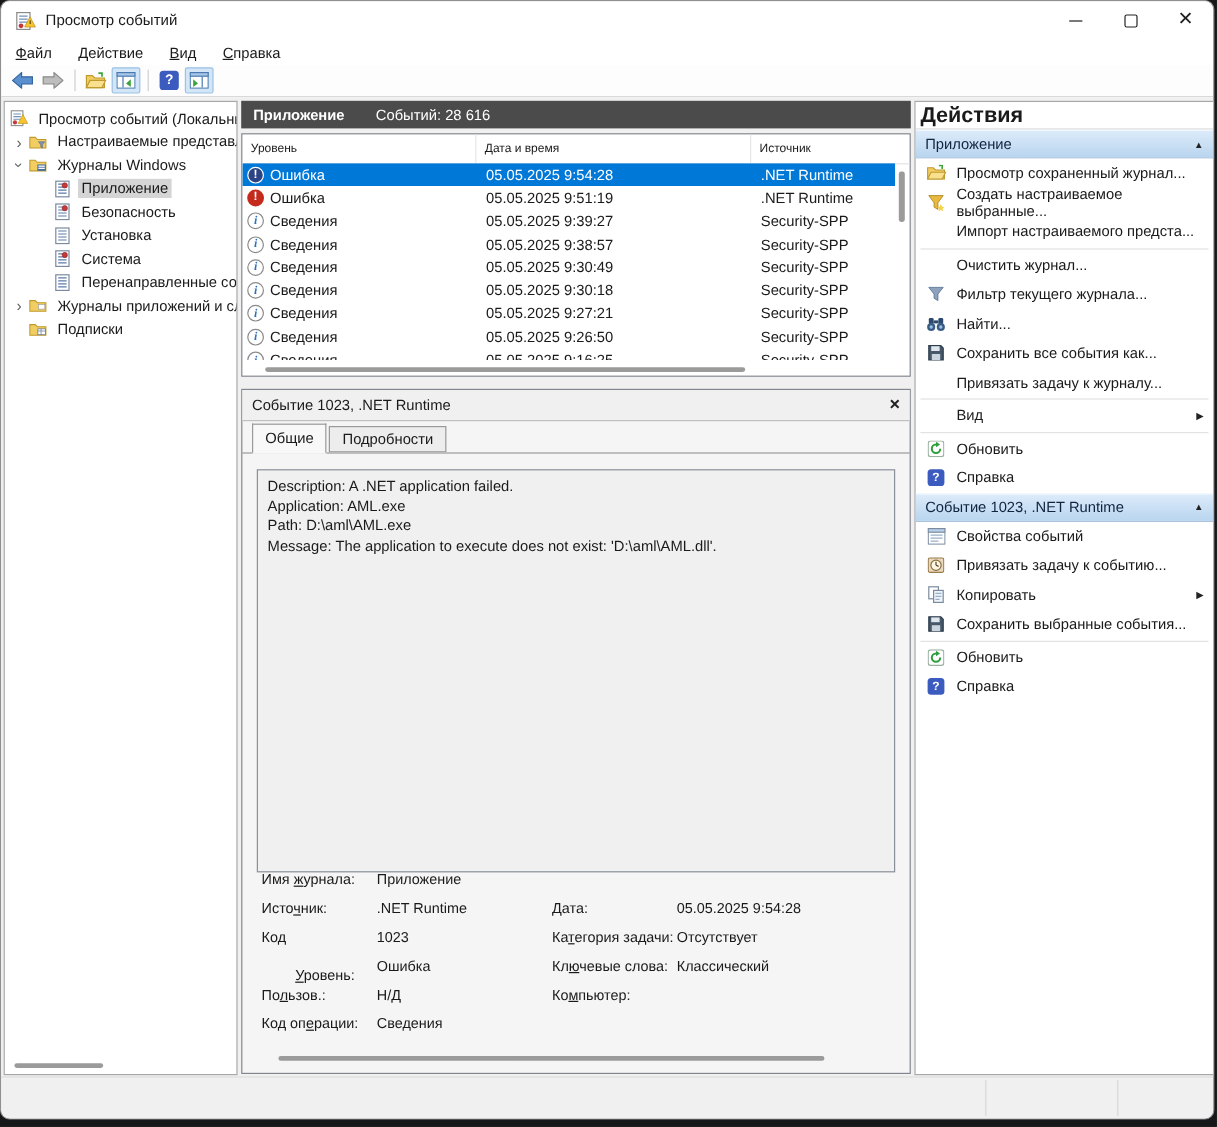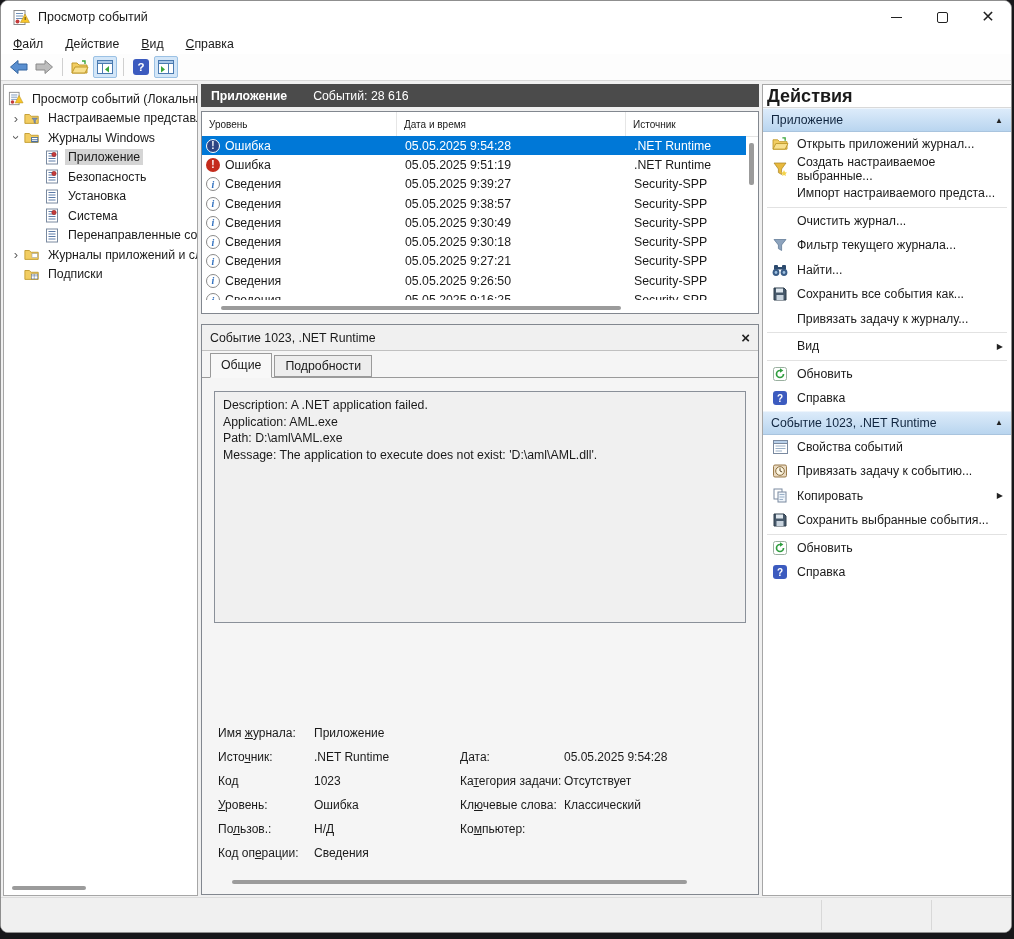--- a/index.html
+++ b/index.html
@@ -70,21 +70,21 @@
   
   .detail{position:absolute;left:0;right:0;top:240px;bottom:1px;background:#f5f5f5;
           border:1px solid #82878f;box-sizing:border-box;}
   .dhead{height:25px;background:#f0f0f0;border-bottom:1px solid #c0c0c0;display:flex;align-items:center;
          font-size:12.3px;padding:0 8px;}
   .dhead .x{margin-left:auto;font-size:15px;color:#222;font-weight:bold;}
   .tabs{height:27px;display:flex;align-items:flex-end;padding-left:8px;border-bottom:1px solid #9a9a9a;box-sizing:border-box;}
   .tab{font-size:12.3px;padding:4px 10px 5px;border:1px solid #9a9a9a;margin-right:2px;box-sizing:border-box;}
   .tab.active{background:#f8f8f8;border-bottom:1px solid #f8f8f8;margin-bottom:-1px;position:relative;z-index:2;}
   .tab.inactive{background:#ededed;height:22px;padding-top:3px;}
-  .descbox{position:absolute;left:12px;right:12px;top:66px;height:232px;background:#f0f0f0;
+  .descbox{position:absolute;left:12px;right:12px;top:66px;height:336px;background:#f0f0f0;
            border:1px solid #8a9099;font-size:12.3px;padding:5px 8px;line-height:16.5px;box-sizing:border-box;overflow:hidden;}
   .fields{position:absolute;left:0;right:0;top:398px;height:150px;font-size:12px;}
   .frow{position:absolute;height:20px;display:flex;align-items:center;}
   .flabel{display:inline-block;}
   .fl1{left:16px;} .fv1{left:112px;} .fl2{left:258px;} .fv2{left:362px;}
   .detail-hscroll{left:22px;right:22px;bottom:7px;}
   
   .ahead{height:22px;display:flex;align-items:center;font-weight:bold;font-size:18px;
          padding-left:4px;border-bottom:1px solid #d9d9d9;background:#fff;}
   .asection{height:24px;display:flex;align-items:center;font-size:12.3px;color:#10253f;
@@ -442,21 +442,21 @@
           <div class="frow fv1" style="top:48px;">
               <span>1023</span>
             </div>
           <div class="frow fl2" style="top:48px;">
               <span class="flabel">Ка<span class="mn">т</span>егория задачи:</span>
             </div>
           <div class="frow fv2" style="top:48px;">
               <span>Отсутствует</span>
             </div>
 
-          <div class="frow fl1" style="top:72px;">
+          <div class="frow fl1" style="top:80px;margin-left:28px;">
               <span class="flabel"><span class="mn">У</span>ровень:</span>
             </div>
           <div class="frow fv1" style="top:72px;">
               <span>Ошибка</span>
             </div>
           <div class="frow fl2" style="top:72px;">
               <span class="flabel">Кл<span class="mn">ю</span>чевые слова:</span>
             </div>
           <div class="frow fv2" style="top:72px;">
               <span>Классический</span>
@@ -498,21 +498,21 @@
       </div>
 
       <div class="aitem">
         <span class="aicon">
           <svg width="17" height="14" viewBox="0 0 18 15">
               <path d="M1,3 L6,3 L8,5 L16,5 L16,13 L1,13 Z" fill="#f2cd62" stroke="#c09a2c"></path>
               <path d="M1,13 L4,7 L17,7 L14,13 Z" fill="#f8e08e" stroke="#c09a2c"></path>
               <polyline points="11,1 14,1 14,4" fill="none" stroke="#3aa53a" stroke-width="1.4"></polyline>
             </svg>
         </span>
-        <span>Открыть приложений журнал...</span>
+        <span>Просмотр сохраненный журнал...</span>
       </div>
       <div class="aitem">
         <span class="aicon">
           <svg width="14" height="14" viewBox="0 0 14 14">
               <polygon points="1,1 13,1 8.6,7 8.6,12.5 5.4,10.6 5.4,7" fill="#e8b93e" stroke="#a8831f" stroke-width="0.7"></polygon>
               <polygon points="11,8 12,10.2 14,10.6 12.5,12 12.9,14 11,13 9.1,14 9.5,12 8,10.6 10,10.2" fill="#f4d34a"></polygon>
             </svg>
         </span>
         <span>Создать настраиваемое выбранные...</span>
       </div>

